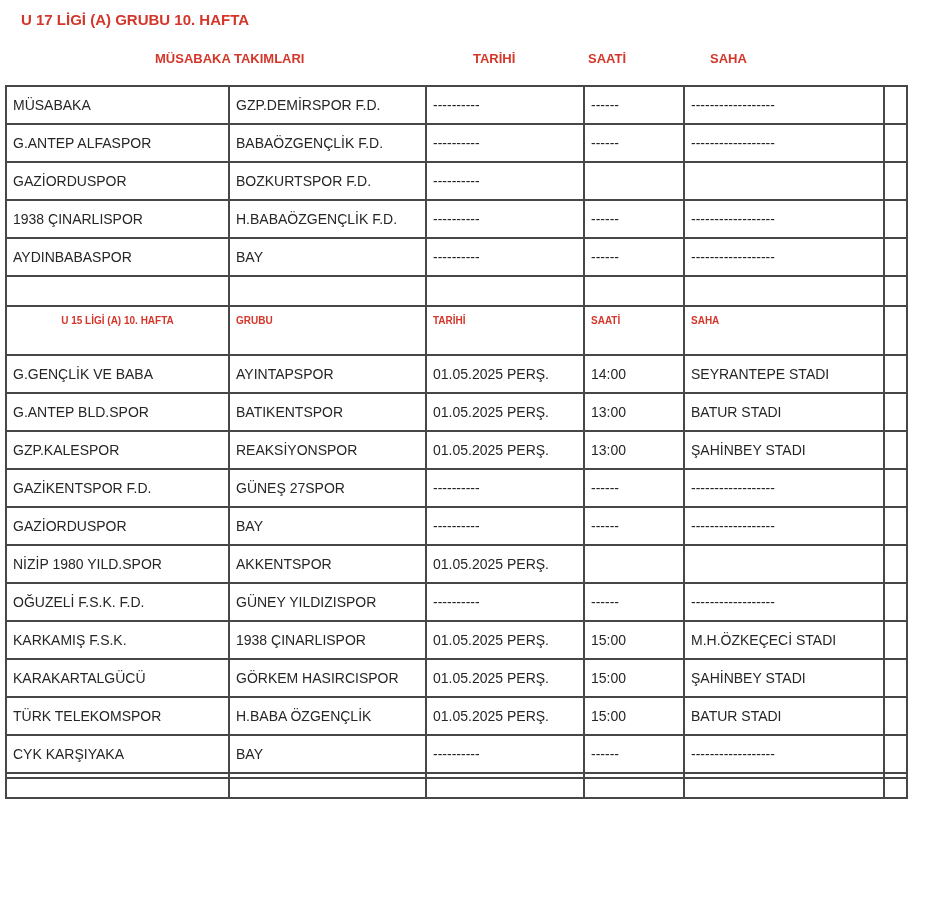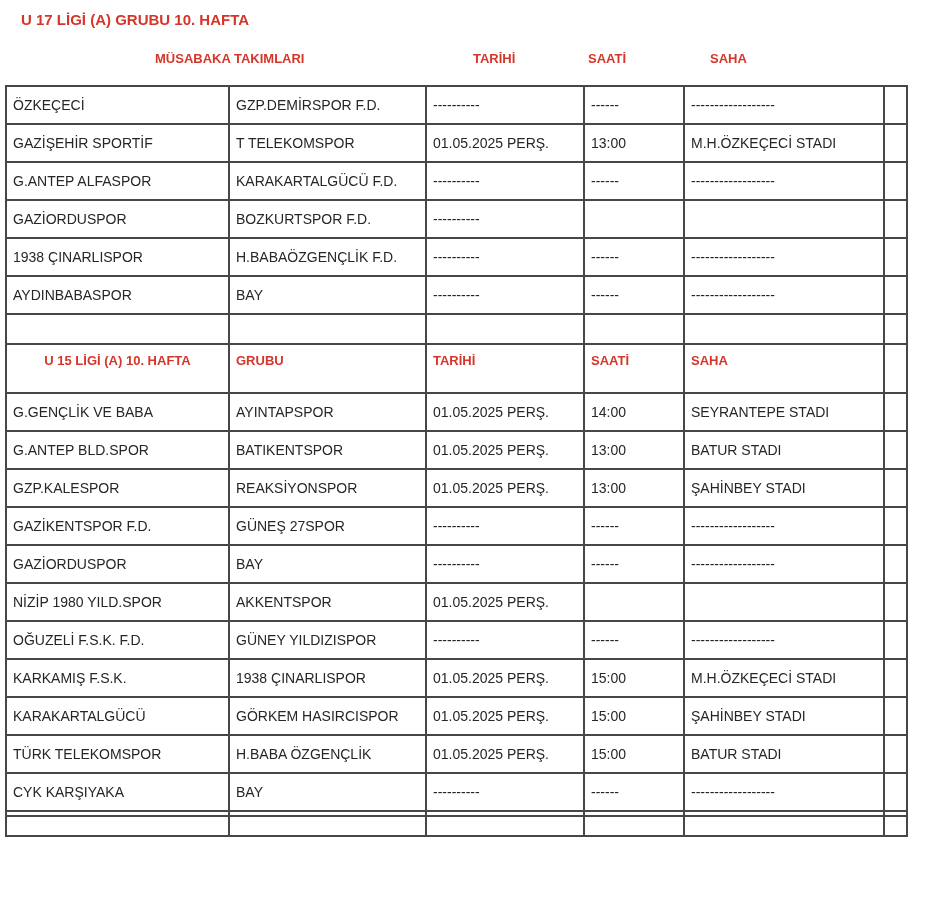--- a/index.html
+++ b/index.html
@@ -40,21 +40,21 @@
     vertical-align:middle;
     text-align:left;
   }
   tr.row-data   { height:38px; }
   tr.row-spacer { height:30px; }
   tr.row-header { height:49px; }
   tr.row-stub   { height:5px; }
   tr.row-stub2  { height:20px; }
   tr.row-header td {
     font-weight:bold;
-    font-size:13px;
+    font-size:10px;
     color:var(--red,#d4362a);
     vertical-align:top;
     padding-top:8px;
   }
   tr.row-header td.col0 { text-align:center; }
   td.col0 { padding-left:8px; }
   td.col1 { padding-left:7px; }
   td.col2 { padding-left:7px; }
   td.col3, td.col4 { text-align:center; padding:0 2px; }
   td.c-red { color:var(--red,#d4362a); }
@@ -73,38 +73,30 @@
     <colgroup>
         <col style="width: 223px;">
         <col style="width: 197px;">
         <col style="width: 158px;">
         <col style="width: 100px;">
         <col style="width: 200px;">
         <col style="width: 23px;">
       </colgroup>
     <tbody>
         <tr class="row-data">
-          <td class="col0">ÖZKEÇECİ</td>
+          <td class="col0">MÜSABAKA</td>
           <td class="col1 c-red">GZP.DEMİRSPOR F.D.</td>
           <td class="col2 c-red">----------</td>
           <td class="col3 c-red">------</td>
           <td class="col4 c-red">------------------</td>
           <td class="col5"></td>
         </tr>
         <tr class="row-data">
-          <td class="col0">GAZİŞEHİR SPORTİF</td>
-          <td class="col1">T TELEKOMSPOR</td>
-          <td class="col2 c-red">01.05.2025 PERŞ.</td>
-          <td class="col3">13:00</td>
-          <td class="col4">M.H.ÖZKEÇECİ STADI</td>
-          <td class="col5"></td>
-        </tr>
-        <tr class="row-data">
           <td class="col0">G.ANTEP ALFASPOR</td>
-          <td class="col1 c-red">KARAKARTALGÜCÜ F.D.</td>
+          <td class="col1 c-red">BABAÖZGENÇLİK F.D.</td>
           <td class="col2 c-red">----------</td>
           <td class="col3 c-red">------</td>
           <td class="col4 c-red">------------------</td>
           <td class="col5"></td>
         </tr>
         <tr class="row-data">
           <td class="col0">GAZİORDUSPOR</td>
           <td class="col1 c-red">BOZKURTSPOR F.D.</td>
           <td class="col2 c-red">----------</td>
           <td class="col3"></td>

